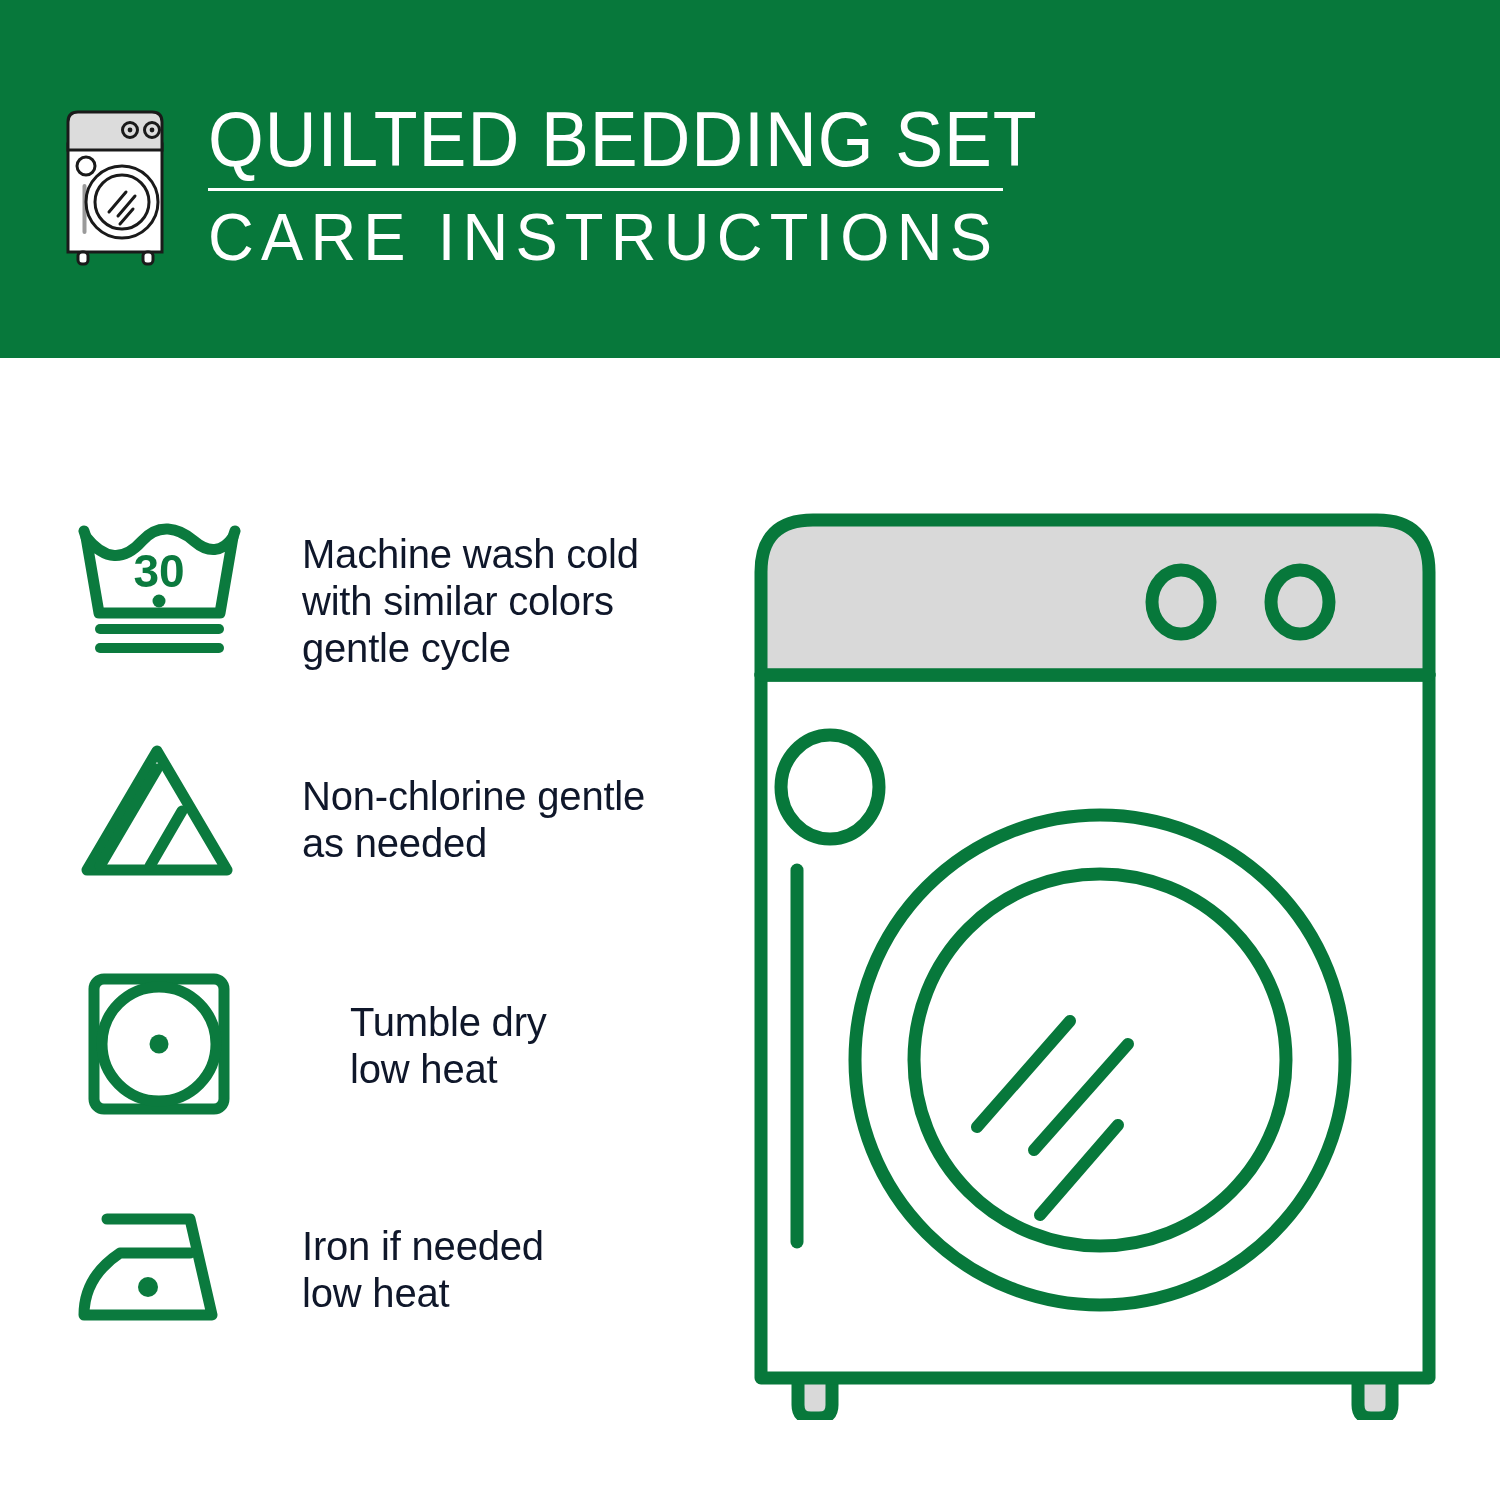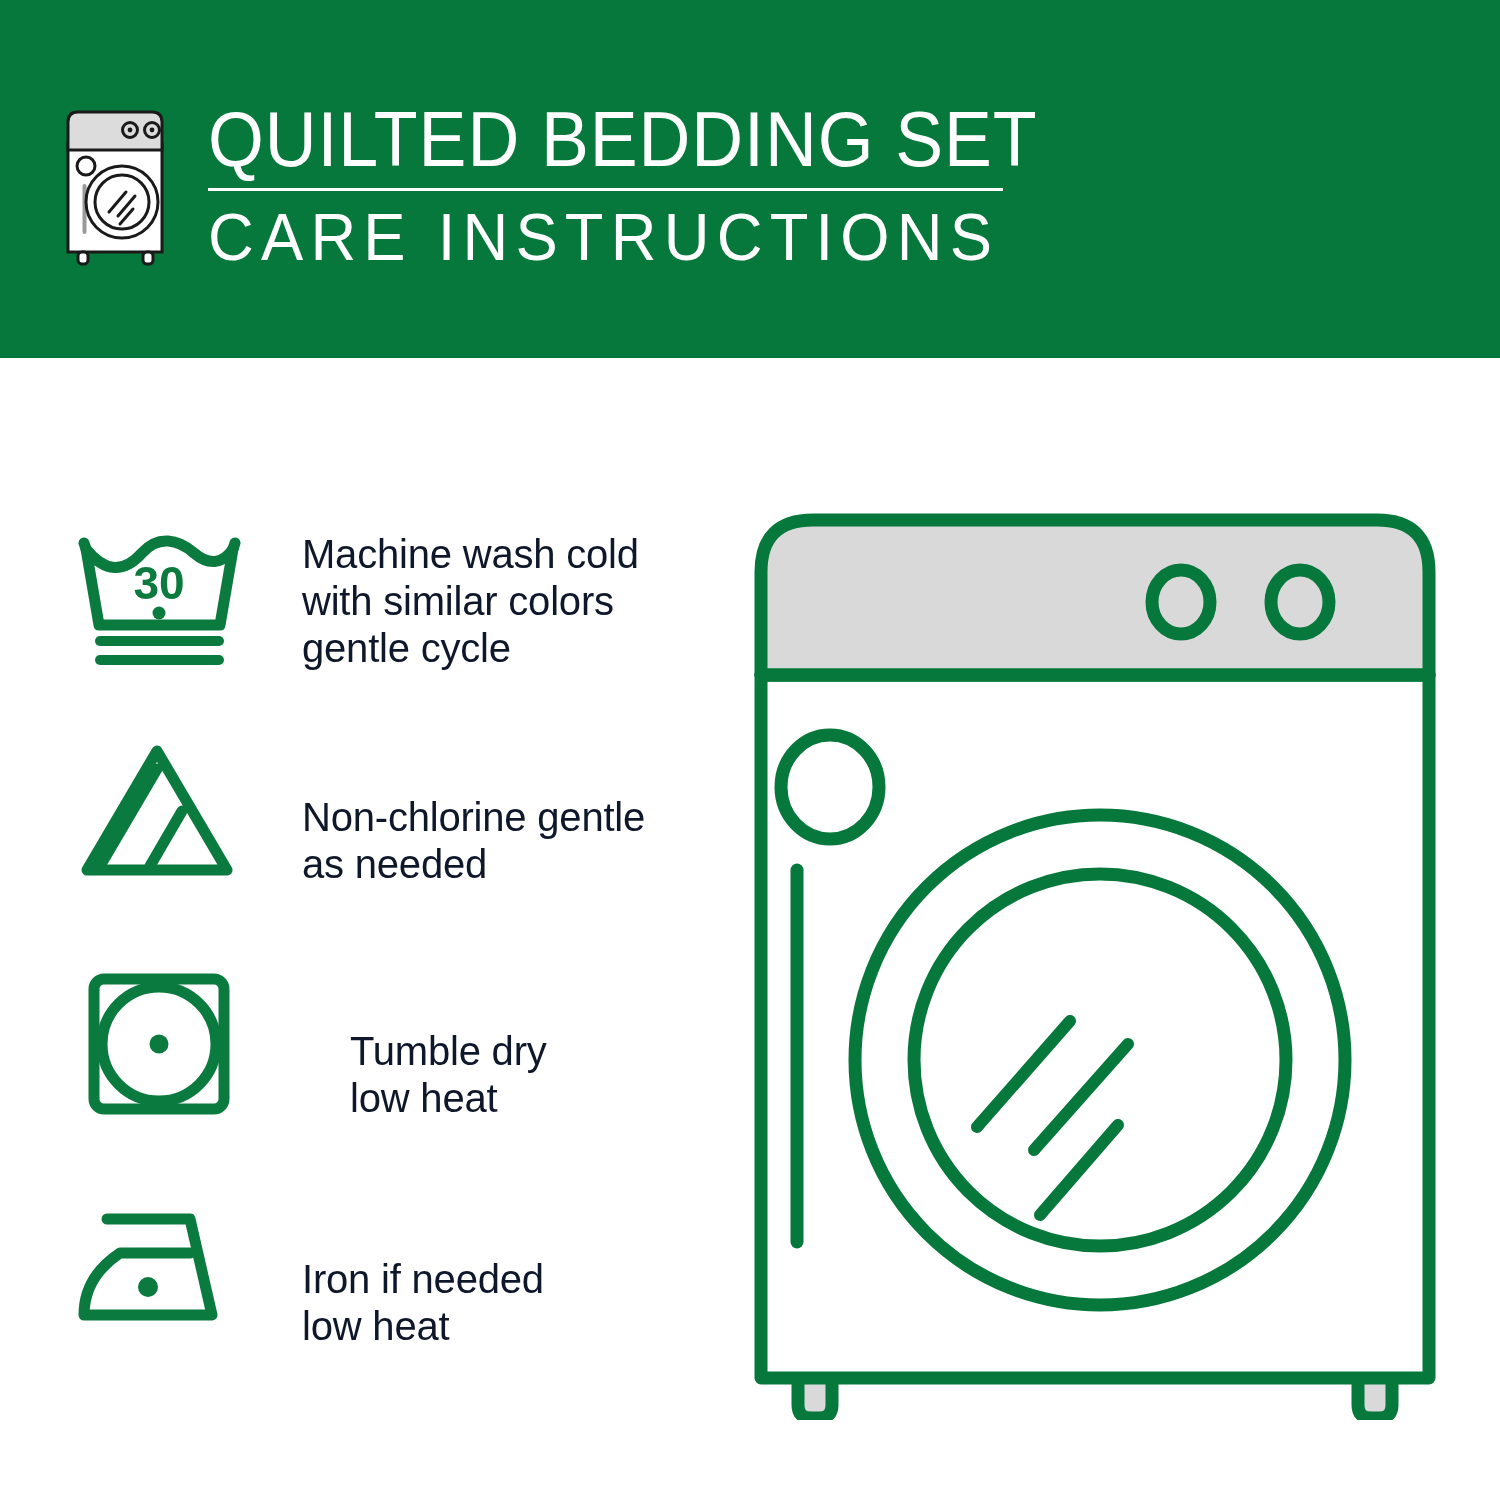--- a/index.html
+++ b/index.html
@@ -82,21 +82,21 @@
   .care-list {
     position: absolute;
     left: 72px;
     top: 505px;
     width: 640px;
   }
   .care-row {
     position: absolute;
     left: 0;
     display: flex;
-    align-items: flex-end;
+    align-items: flex-start;
     width: 640px;
   }
   .care-row.r0 { top: 0px; }
   .care-row.r1 { top: 228px; }
   .care-row.r2 { top: 462px; gap: 48px; }
   .care-row.r3 { top: 690px; }
 
   .care-icon {
     width: 175px;
     height: 155px;

